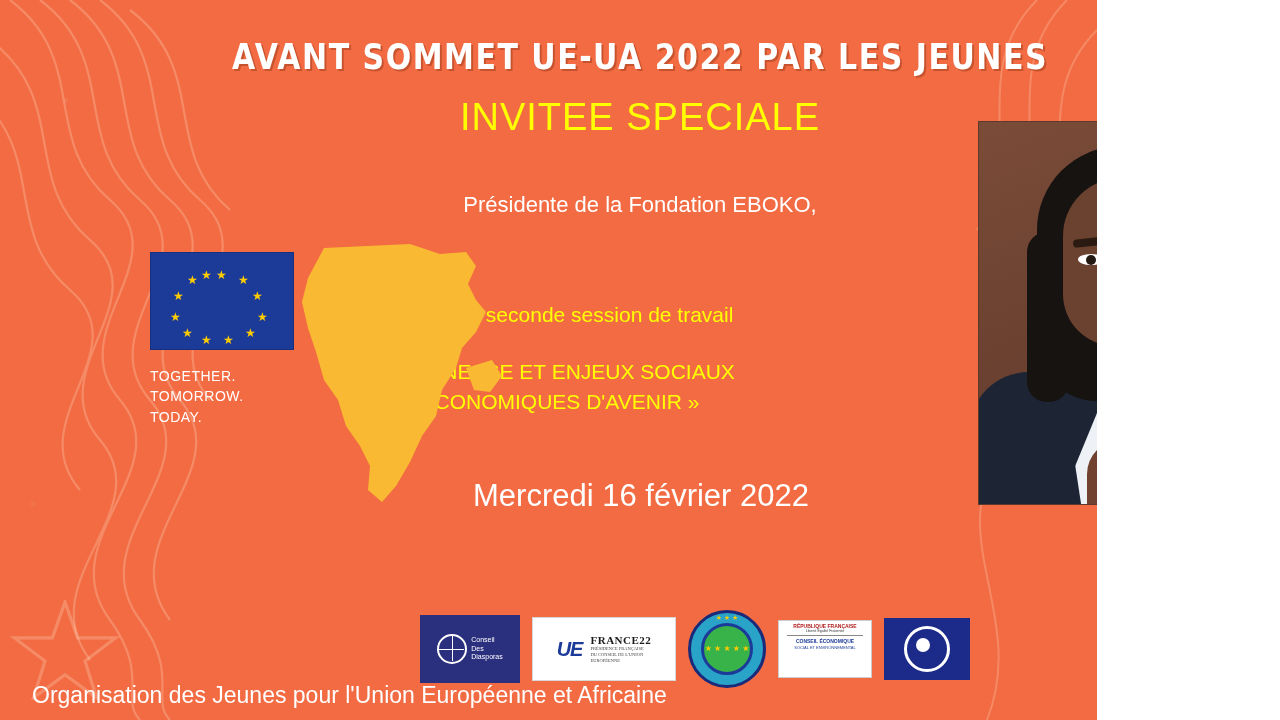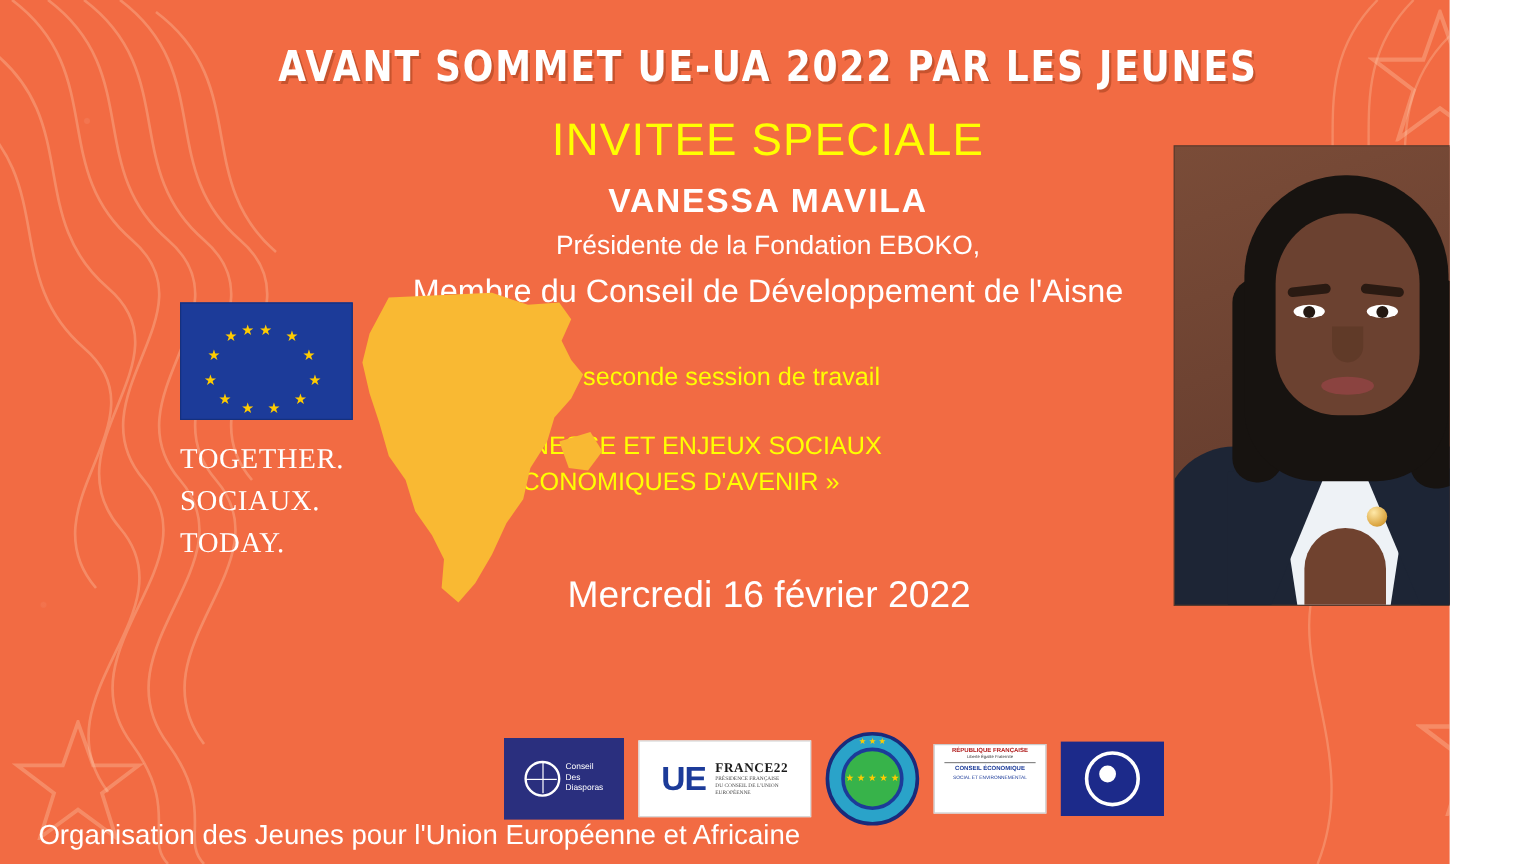--- a/index.html
+++ b/index.html
@@ -5,21 +5,21 @@
   html, body {
     margin: 0;
     padding: 0;
     background: #fff;
   }
   body {
     font-family: "Liberation Sans", sans-serif;
   }
   .poster {
     position: relative;
-    width: 1208px;
+    width: 1097px;
     height: 720px;
     overflow: hidden;
     background: #f26b43;
     background-image:
       radial-gradient(circle at 6% 14%, rgba(255,255,255,0.07) 0 2px, transparent 3px),
       radial-gradient(circle at 14% 40%, rgba(255,255,255,0.06) 0 2px, transparent 3px),
       radial-gradient(circle at 3% 70%, rgba(255,255,255,0.05) 0 2px, transparent 3px);
   }
   
   .pattern-left {
@@ -161,24 +161,23 @@
     color: #ffcc00;
     font-size: 12px;
     line-height: 12px;
   }
   .eu-tagline {
     position: absolute;
     left: 150px;
     top: 366px;
     width: 230px;
     color: #ffffff;
-    font-size: 24px;
+    font-size: 14px;
     line-height: 1.45;
     letter-spacing: 0.5px;
-    font-family: Liberation Serif, serif;
   }
 
   
   .africa {
     position: absolute;
     left: 290px;
     top: 240px;
     width: 230px;
     height: 270px;
   }
@@ -364,21 +363,21 @@
     width: 26px; height: 1px; background: #fff;
   }
   .logo-fr {
     width: 142px; height: 62px;
     background: #ffffff;
     border: 1px solid #d8d8d8;
     display: flex; align-items: center; justify-content: center;
     gap: 8px;
   }
   .logo-fr .ue {
-    font-size: 28px; font-weight: bold; color: #1c3b99; letter-spacing: -1px;
+    font-size: 20px; font-weight: bold; color: #1c3b99; letter-spacing: -1px; font-style: italic;
   }
   .logo-fr .fr22 {
     text-align: left;
     font-family: Liberation Serif, serif;
   }
   .logo-fr .fr22 .l1 { font-size: 11px; font-weight: bold; color: #1a1a1a; letter-spacing: 0.5px;}
   .logo-fr .fr22 .l2 { font-size: 4.5px; color: #444; line-height: 1.3; }
   .logo-oj {
     width: 72px; height: 72px;
     border-radius: 50%;
@@ -463,23 +462,21 @@
   </svg>
   <svg class="star-deco" style="left:1180px; top:560px;" width="130" height="120" viewBox="0 0 100 95">
     <polygon points="50,2 62,36 98,36 69,58 80,93 50,71 20,93 31,58 2,36 38,36" fill="none" stroke="#ffd6b8" stroke-width="3"></polygon>
   </svg>
   <svg class="star-deco" style="left:10px; top:600px;" width="110" height="100" viewBox="0 0 100 95">
     <polygon points="50,2 62,36 98,36 69,58 80,93 50,71 20,93 31,58 2,36 38,36" fill="none" stroke="#ffd6b8" stroke-width="3"></polygon>
   </svg>
 
   <div class="title-main">AVANT SOMMET UE-UA 2022 PAR LES JEUNES</div>
   <div class="title-sub">INVITEE SPECIALE</div>
-  <div class="guest-name">VANESSA MAVILA</div>
   <div class="guest-role1">Présidente de la Fondation EBOKO,</div>
-  <div class="guest-role2">Membre du Conseil de Développement de l'Aisne</div>
 
   <div class="session-time">17h – 18 : seconde session de travail</div>
   <div class="session-theme">
     <div>« JEUNESSE ET ENJEUX SOCIAUX</div>
     <div>ECONOMIQUES D'AVENIR »</div>
   </div>
 
   <div class="event-date">Mercredi 16 février 2022</div>
 
   <div class="eu-flag">
@@ -491,21 +488,21 @@
     <span class="eu-star" style="left:72px;  top:81px;">★</span>
     <span class="eu-star" style="left:50px;  top:81px;">★</span>
     <span class="eu-star" style="left:31px;  top:74px;">★</span>
     <span class="eu-star" style="left:19px;  top:58px;">★</span>
     <span class="eu-star" style="left:22px;  top:37px;">★</span>
     <span class="eu-star" style="left:36px;  top:21px;">★</span>
     <span class="eu-star" style="left:50px;  top:16px;">★</span>
   </div>
   <div class="eu-tagline">
     <div>TOGETHER.</div>
-    <div>SOCIAUX.</div>
+    <div>TOMORROW.</div>
     <div>TODAY.</div>
   </div>
 
   <svg class="africa" viewBox="0 0 230 270">
     <path fill="#f9b933" d="M34,8 L120,4 L150,14 L176,12 L186,26 L178,44 L186,60 L196,72 L186,92 L172,108
       L166,128 L152,150 L146,176 L132,196 L120,222 L106,246 L92,262 L78,250 L80,226 L70,206
       L56,186 L48,160 L34,140 L26,112 L18,88 L12,62 L18,38 Z"></path>
     <path fill="#f9b933" d="M176,128 L202,120 L212,136 L200,152 L184,150 Z"></path>
   </svg>
 

